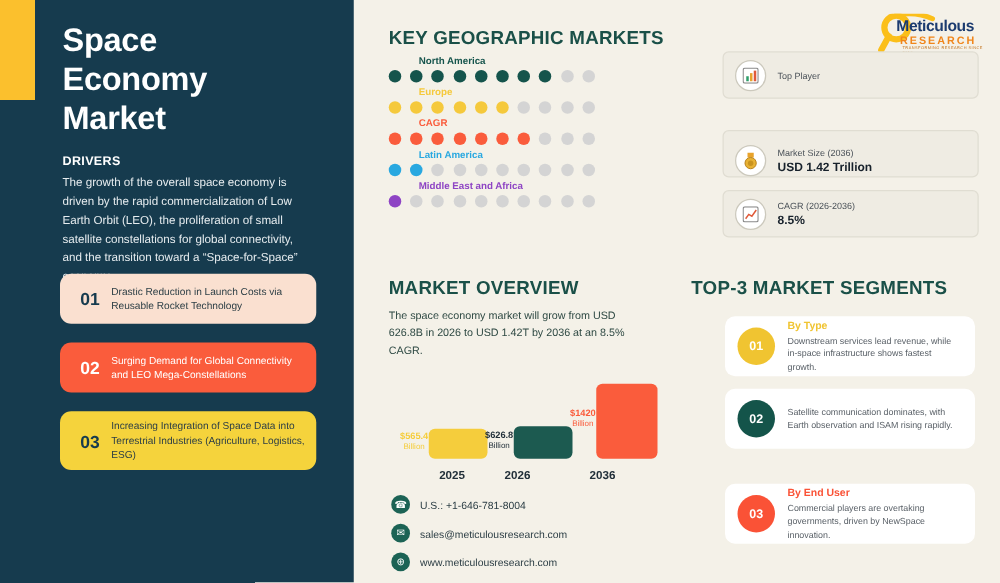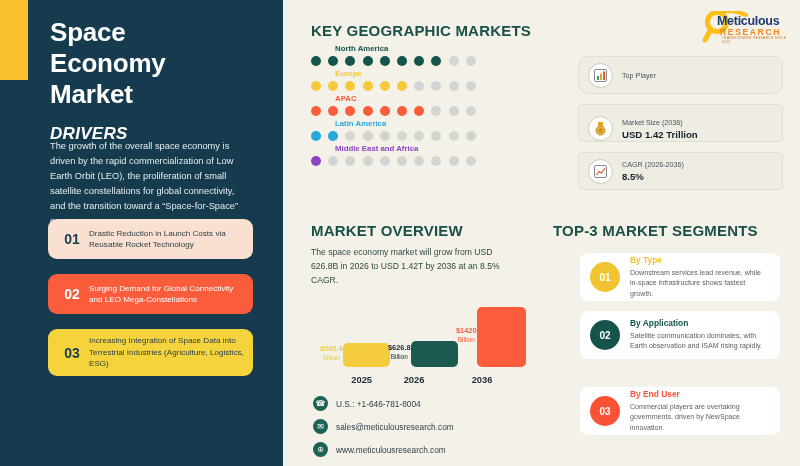--- a/index.html
+++ b/index.html
@@ -20,21 +20,21 @@
     position: absolute; left: 0; top: 0; width: 28px; height: 80px;
     background: #fbc02d;
   }
   .title {
     position: absolute; left: 50px; top: 17px; width: 220px;
     color: #ffffff; font-size: 26px; font-weight: bold; line-height: 1.19;
     letter-spacing: -0.2px;
   }
   .drivers-head {
     position: absolute; left: 50px; top: 124px;
-    color: #ffffff; font-size: 17px; font-weight: bold; letter-spacing: 0.3px; font-style: italic;
+    color: #ffffff; font-size: 10px; font-weight: bold; letter-spacing: 0.3px;
   }
   .drivers-body {
     position: absolute; left: 50px; top: 139px; width: 200px;
     color: #e6ecef; font-size: 9.3px; line-height: 1.62;
   }
 
   .driver-card {
     position: absolute; left: 48px; width: 205px;
     border-radius: 9px; display: flex; align-items: center;
     padding: 7px 9px;
@@ -69,21 +69,21 @@
   .geo-label { font-size: 7.8px; font-weight: bold; margin-bottom: 3px; padding-left: 24px; }
   .dots { display: flex; gap: 7.2px; }
   .dot { width: 10px; height: 10px; border-radius: 50%; background: #d4d4d4; }
 
   
   .info-card {
     position: absolute; left: 578px; width: 205px; height: 38px;
     background: #efece3; border: 1px solid #e0ddd2; border-radius: 5px;
     display: flex; align-items: center; padding: 0 9px;
   }
-  #info-0 { top: 56px; border-radius: 10px; }
+  #info-0 { top: 41px; }
   #info-1 { top: 104px; align-items: flex-end; }
   #info-2 { top: 152px; }
   .info-icon {
     flex: 0 0 25px; width: 25px; height: 25px; border-radius: 50%;
     background: #ffffff; border: 1px solid #ccc9bd;
     display: flex; align-items: center; justify-content: center;
     margin-right: 9px;
   }
   .info-txt { line-height: 1.25; }
   .info-label { font-size: 7.2px; color: #4a5158; }
@@ -196,21 +196,21 @@
           <div class="dot" style="background: rgb(245, 201, 60);"></div>
           <div class="dot" style="background: rgb(245, 201, 60);"></div>
           <div class="dot" style="background: rgb(245, 201, 60);"></div>
           <div class="dot"></div>
           <div class="dot"></div>
           <div class="dot"></div>
           <div class="dot"></div>
         </div>
       </div>
       <div class="geo-row">
-        <div class="geo-label" style="color: rgb(250, 92, 60);">APAC</div>
+        <div class="geo-label" style="color: rgb(250, 92, 60);">CAGR</div>
         <div class="dots">
           <div class="dot" style="background: rgb(250, 92, 60);"></div>
           <div class="dot" style="background: rgb(250, 92, 60);"></div>
           <div class="dot" style="background: rgb(250, 92, 60);"></div>
           <div class="dot" style="background: rgb(250, 92, 60);"></div>
           <div class="dot" style="background: rgb(250, 92, 60);"></div>
           <div class="dot" style="background: rgb(250, 92, 60);"></div>
           <div class="dot" style="background: rgb(250, 92, 60);"></div>
           <div class="dot"></div>
           <div class="dot"></div>
@@ -338,21 +338,20 @@
   <div class="seg-card" id="seg-0">
     <div class="seg-num" style="background: rgb(240, 196, 49);">01</div>
     <div class="seg-body">
       <div class="seg-title" style="color: rgb(240, 196, 49);">By Type</div>
       <div class="seg-desc">Downstream services lead revenue, while in-space infrastructure shows fastest growth.</div>
     </div>
   </div>
   <div class="seg-card" id="seg-1">
     <div class="seg-num" style="background: rgb(20, 84, 74);">02</div>
     <div class="seg-body">
-      <div class="seg-title" style="color: rgb(20, 84, 74);">By Application</div>
       <div class="seg-desc">Satellite communication dominates, with Earth observation and ISAM rising rapidly.</div>
     </div>
   </div>
   <div class="seg-card" id="seg-2">
     <div class="seg-num" style="background: rgb(250, 82, 54);">03</div>
     <div class="seg-body">
       <div class="seg-title" style="color: rgb(250, 82, 54);">By End User</div>
       <div class="seg-desc">Commercial players are overtaking governments, driven by NewSpace innovation.</div>
     </div>
   </div>

